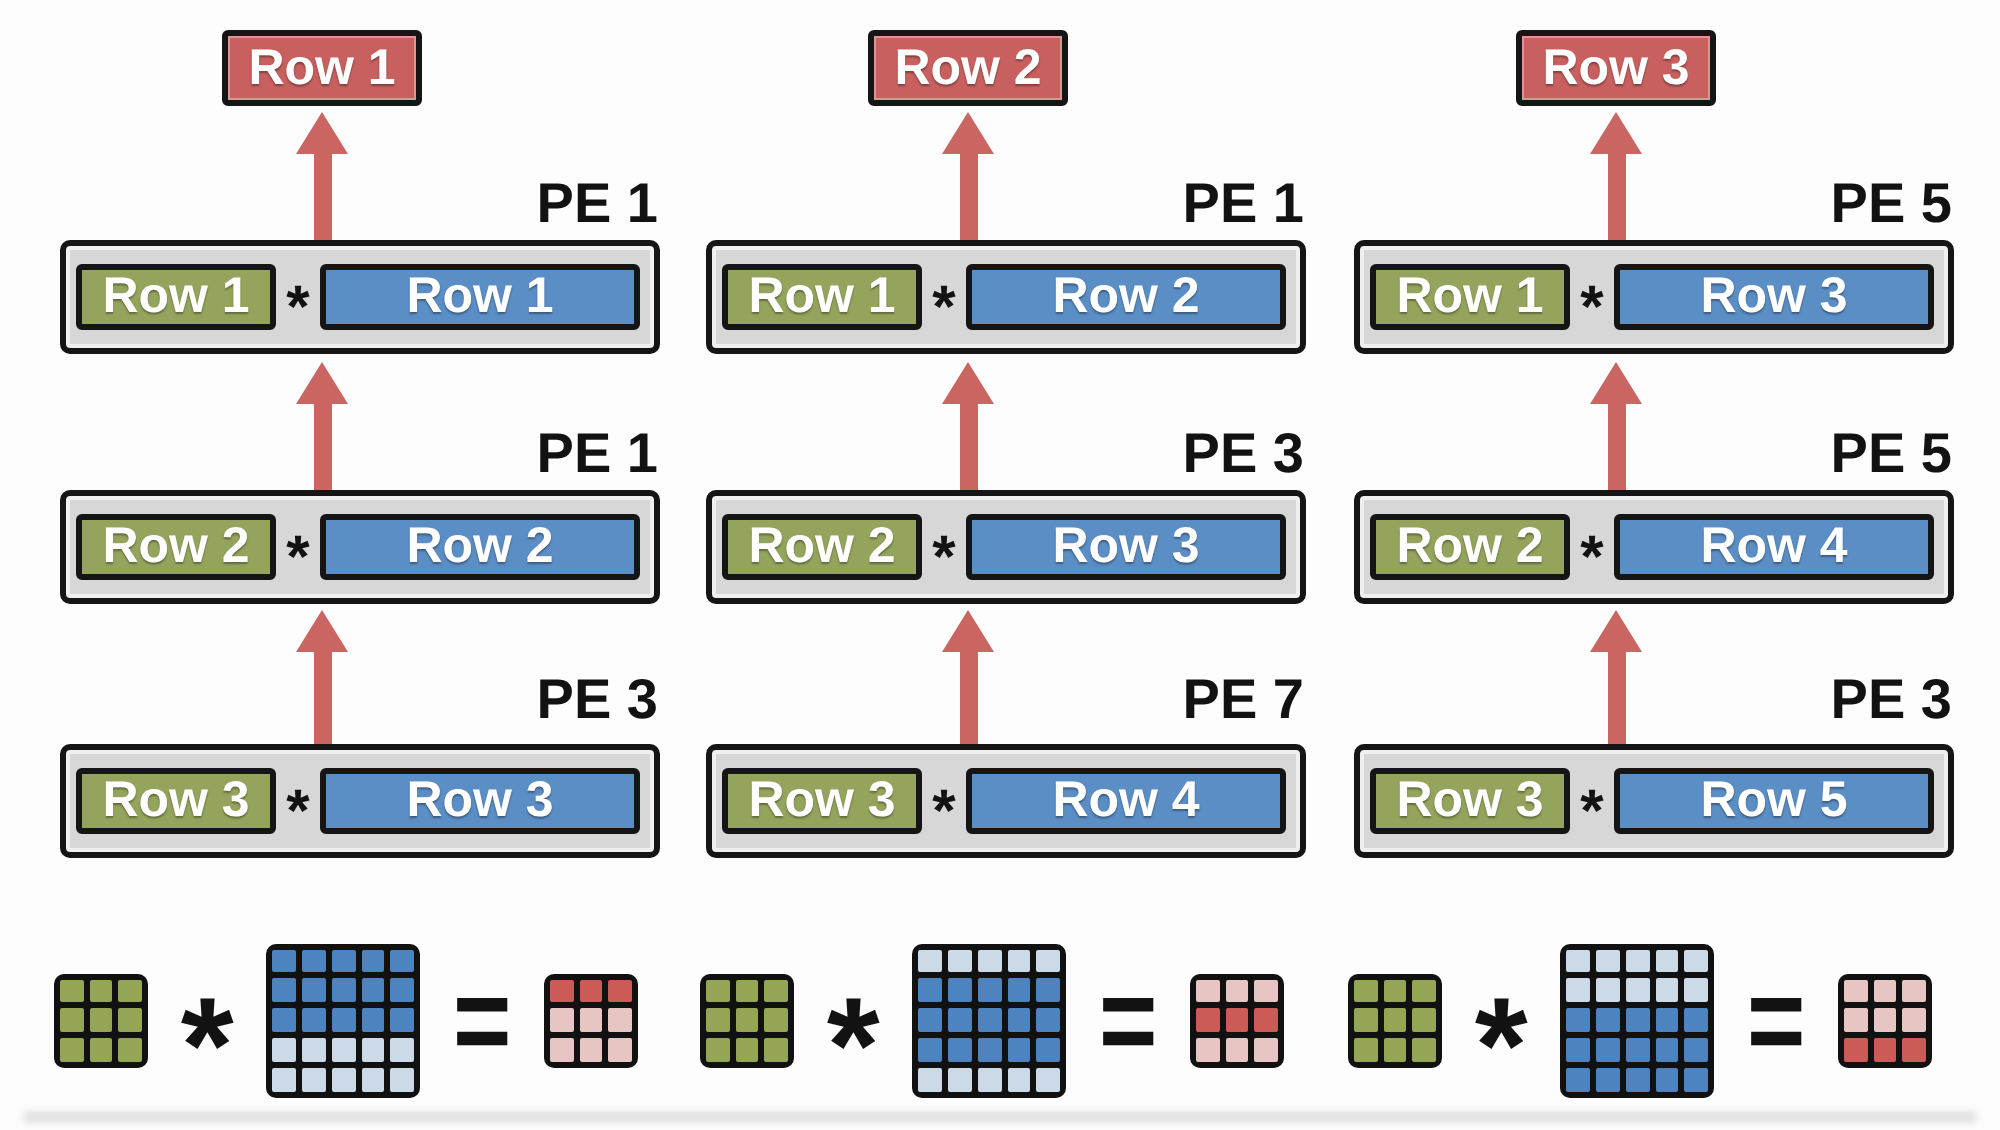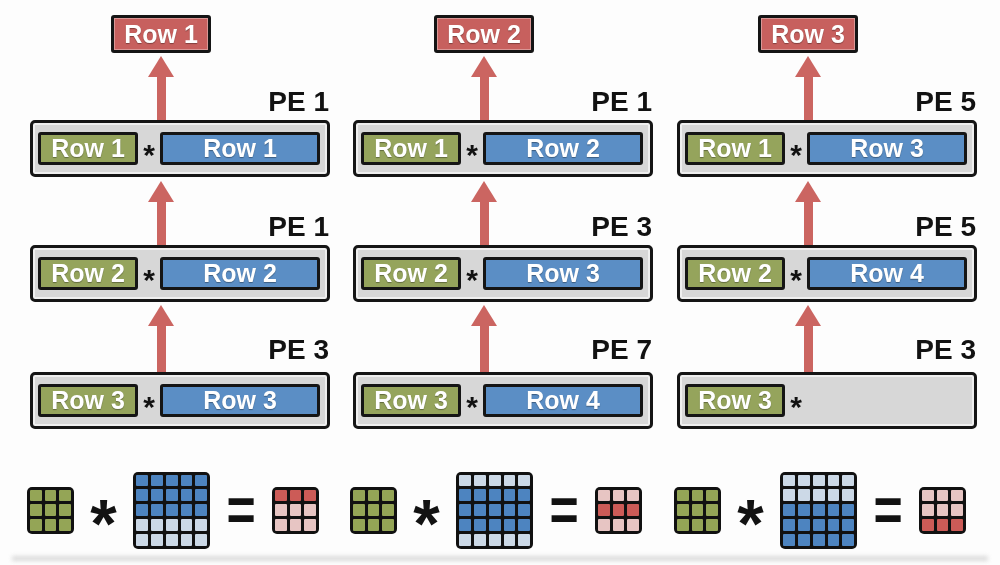--- a/index.html
+++ b/index.html
@@ -309,20 +309,23 @@
     <div class="arrow arrow-3">
       <div class="head"></div>
       <div class="shaft"></div>
     </div>
     <div class="pe-label pe-label-3">PE 3</div>
     <div class="pe pe-3">
       <div class="operand green">
           <span>Row 3</span>
         </div>
       <div class="op">*</div>
+      <div class="operand blue">
+          <span>Row 5</span>
+        </div>
     </div>
     <div class="equation">
       <div class="grid grid-small" style="grid-template-columns: repeat(3, 1fr);">
           <div class="cell" style="background: rgb(148, 165, 86);"></div>
           <div class="cell" style="background: rgb(148, 165, 86);"></div>
           <div class="cell" style="background: rgb(148, 165, 86);"></div>
           <div class="cell" style="background: rgb(148, 165, 86);"></div>
           <div class="cell" style="background: rgb(148, 165, 86);"></div>
           <div class="cell" style="background: rgb(148, 165, 86);"></div>
           <div class="cell" style="background: rgb(148, 165, 86);"></div>

